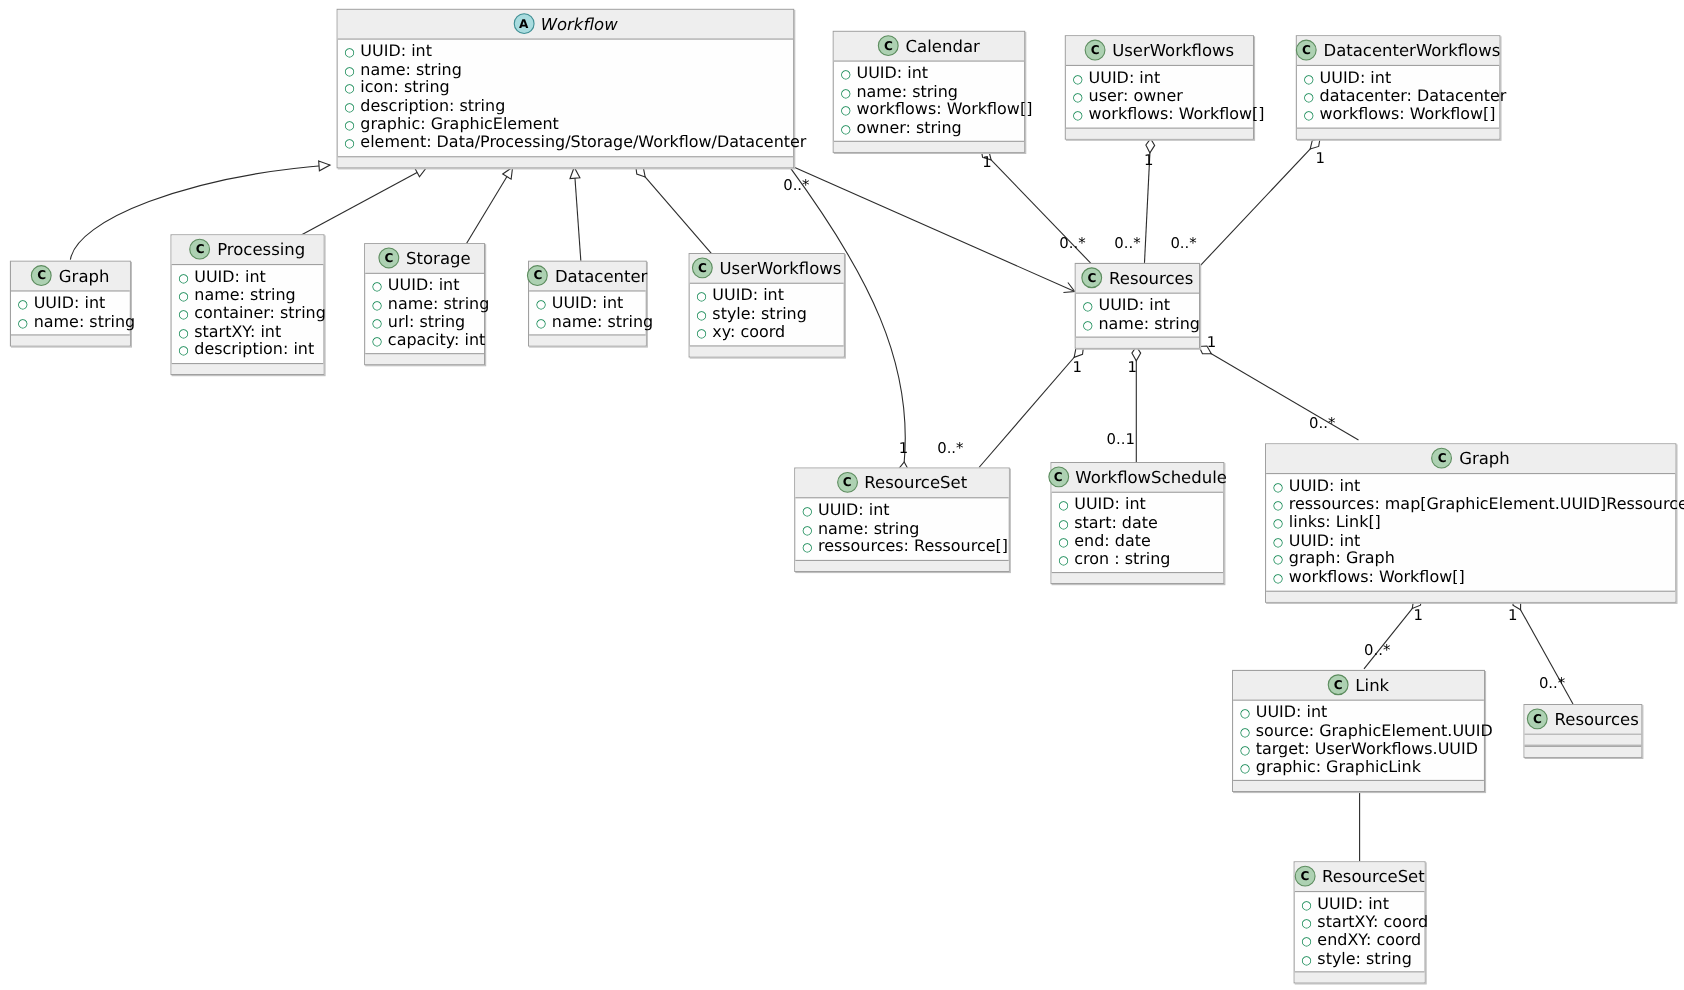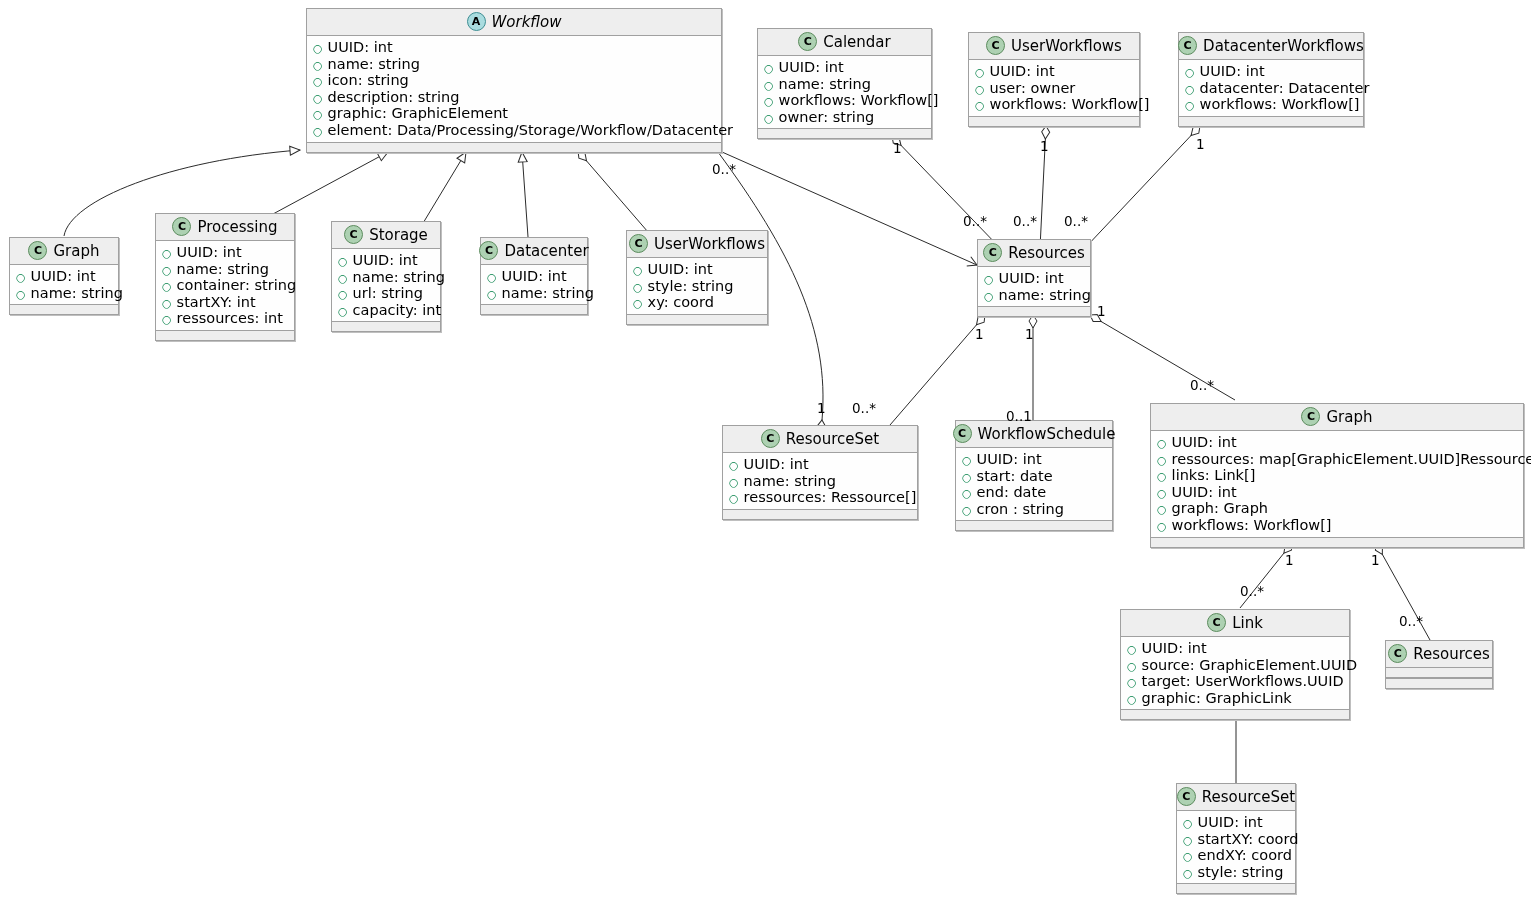--- a/index.html
+++ b/index.html
@@ -242,21 +242,21 @@
       <div class="attr">
           <span class="attr-vis">○</span>
           <span>container: string</span>
         </div>
       <div class="attr">
           <span class="attr-vis">○</span>
           <span>startXY: int</span>
         </div>
       <div class="attr">
           <span class="attr-vis">○</span>
-          <span>ressources: int</span>
+          <span>description: int</span>
         </div>
     </div>
     <div class="uml-foot"></div>
   </div>
 
   <div class="uml-class" style="left:331px;top:221px;width:110px;">
     <div class="uml-header">
       <span class="cls-icon c">C</span>
       <span class="cls-name">Storage</span>
     </div>
@@ -490,21 +490,21 @@
   <div class="mult" style="left:1013px;top:213px;">0..*</div>
   <div class="mult" style="left:1064px;top:213px;">0..*</div>
 
   <div class="mult" style="left:712px;top:161px;">0..*</div>
 
   <div class="mult" style="left:817px;top:400px;">1</div>
   <div class="mult" style="left:975px;top:326px;">1</div>
   <div class="mult" style="left:852px;top:400px;">0..*</div>
 
   <div class="mult" style="left:1025px;top:326px;">1</div>
-  <div class="mult" style="left:1006px;top:408px;">0..1</div>
+  <div class="mult" style="left:1006px;top:392px;">0..1</div>
 
   <div class="mult" style="left:1097px;top:303px;">1</div>
   <div class="mult" style="left:1190px;top:377px;">0..*</div>
 
   <div class="mult" style="left:1285px;top:552px;">1</div>
   <div class="mult" style="left:1240px;top:583px;">0..*</div>
 
   <div class="mult" style="left:1371px;top:552px;">1</div>
   <div class="mult" style="left:1399px;top:613px;">0..*</div>
 

